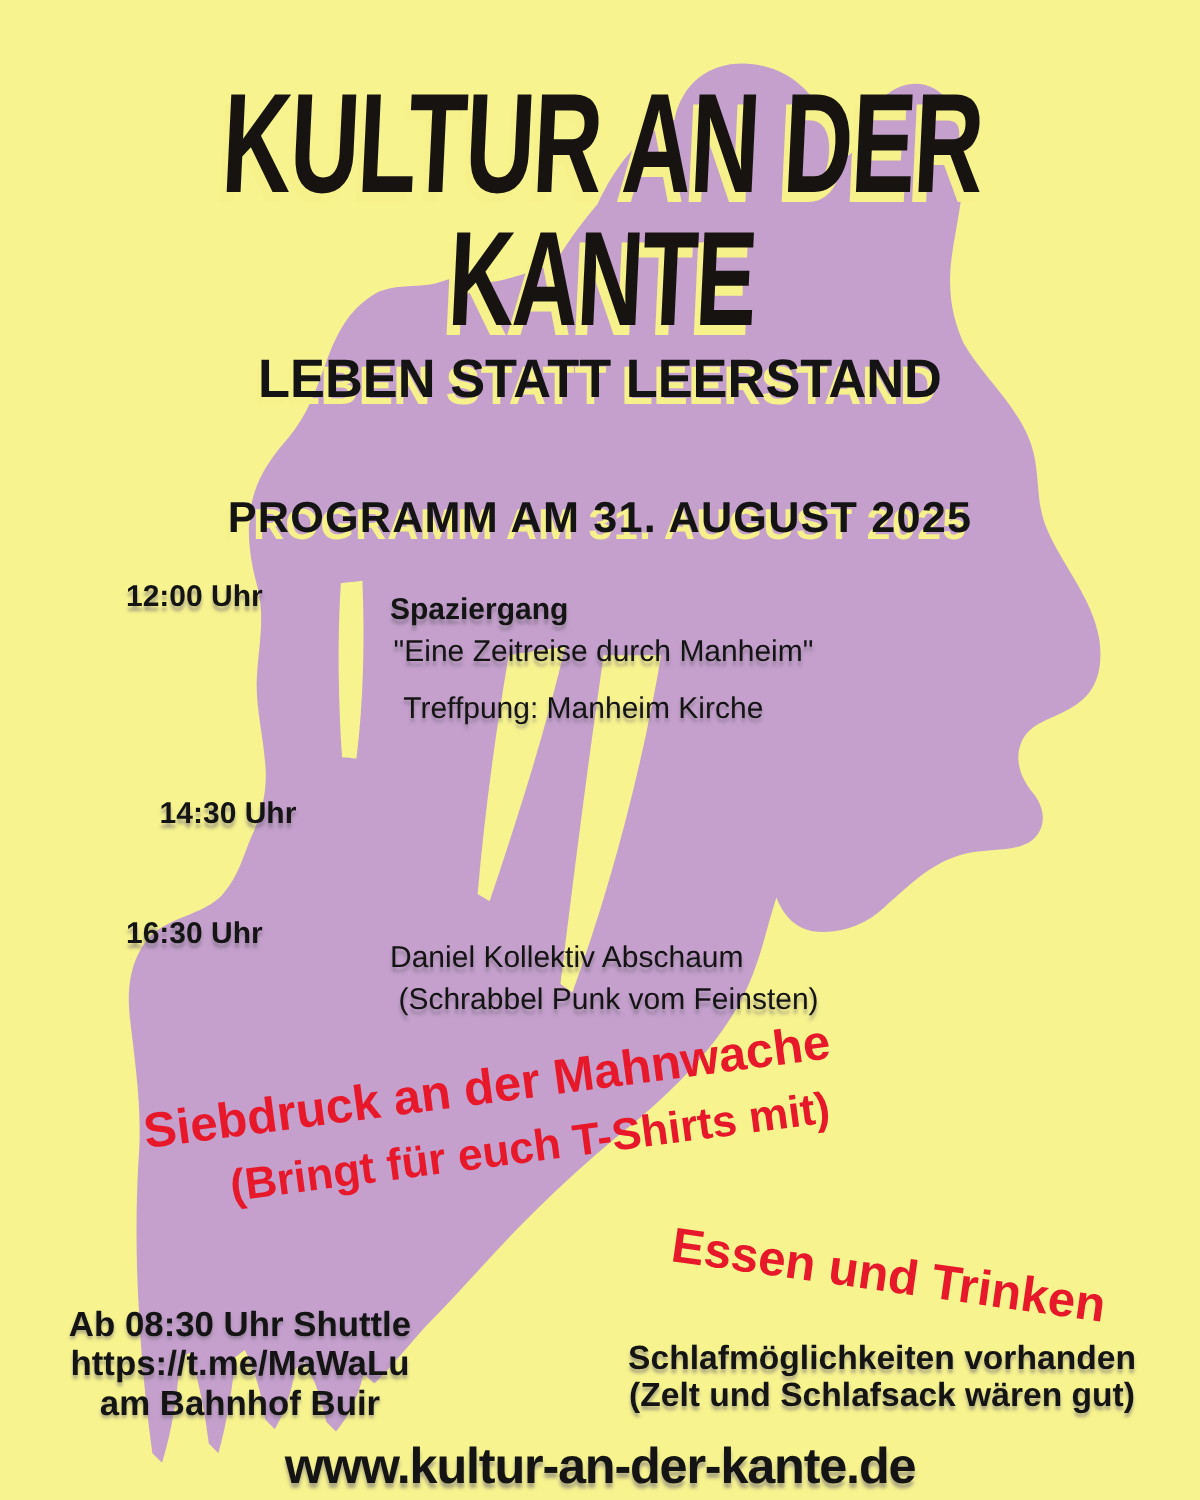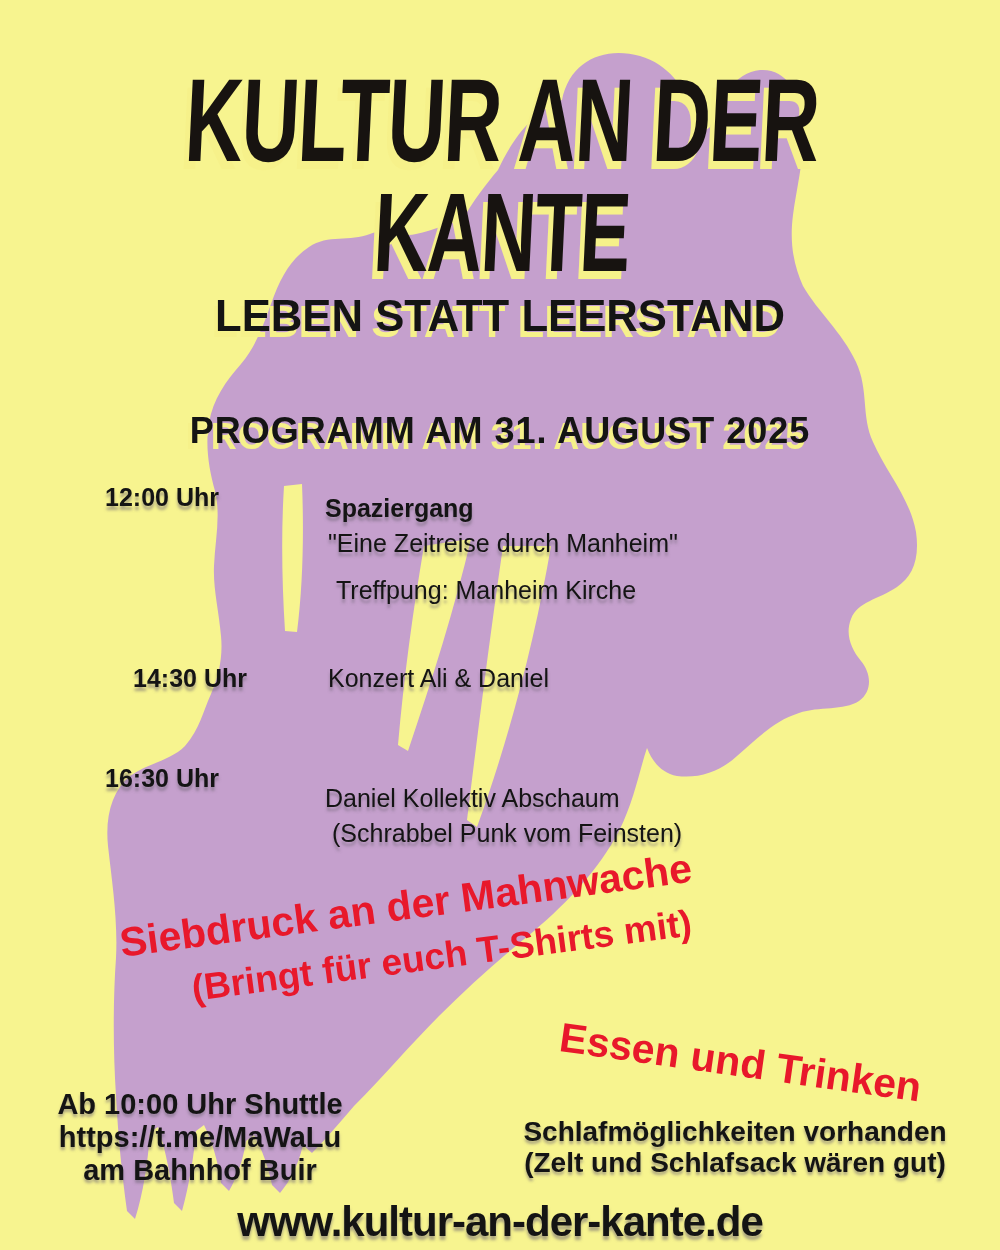--- a/index.html
+++ b/index.html
@@ -142,32 +142,31 @@
   <div class="abs cond-header" id="subtitle">LEBEN STATT LEERSTAND</div>
 
   <div class="abs cond-header" id="program-header">PROGRAMM AM 31. AUGUST 2025</div>
 
   <div class="abs body-text event-time" style="left:105px;top:483px;">12:00 Uhr</div>
   <div class="abs body-text" style="left:325px;top:494px;font-weight:bold;">Spaziergang</div>
   <div class="abs body-text" style="left:328px;top:529px;">"Eine Zeitreise durch Manheim"</div>
   <div class="abs body-text" style="left:336px;top:576px;">Treffpung: Manheim Kirche</div>
 
   <div class="abs body-text event-time" style="left:105px;top:664px;margin-left:28px;">14:30 Uhr</div>
-  <div class="abs body-text" style="left:328px;top:664px;">Konzert Ali &amp; Daniel</div>
 
   <div class="abs body-text event-time" style="left:105px;top:764px;">16:30 Uhr</div>
   <div class="abs body-text" style="left:325px;top:784px;">Daniel Kollektiv Abschaum</div>
   <div class="abs body-text" style="left:332px;top:819px;">(Schrabbel Punk vom Feinsten)</div>
 
   <div class="abs red-note" id="highlight1-line1">Siebdruck an der Mahnwache</div>
   <div class="abs red-note" id="highlight1-line2">(Bringt für euch T-Shirts mit)</div>
   <div class="abs red-note" id="highlight2">Essen und Trinken</div>
 
   <div class="abs info-block" id="shuttle-block">
-    <div>Ab 10:00 Uhr Shuttle</div>
+    <div>Ab 08:30 Uhr Shuttle</div>
     <div>https://t.me/MaWaLu</div>
     <div>am Bahnhof Buir</div>
   </div>
 
   <div class="abs info-block" id="sleep-block">
     <div>Schlafmöglichkeiten vorhanden</div>
     <div>(Zelt und Schlafsack wären gut)</div>
   </div>
 
   <div class="abs" id="website">www.kultur-an-der-kante.de</div>

